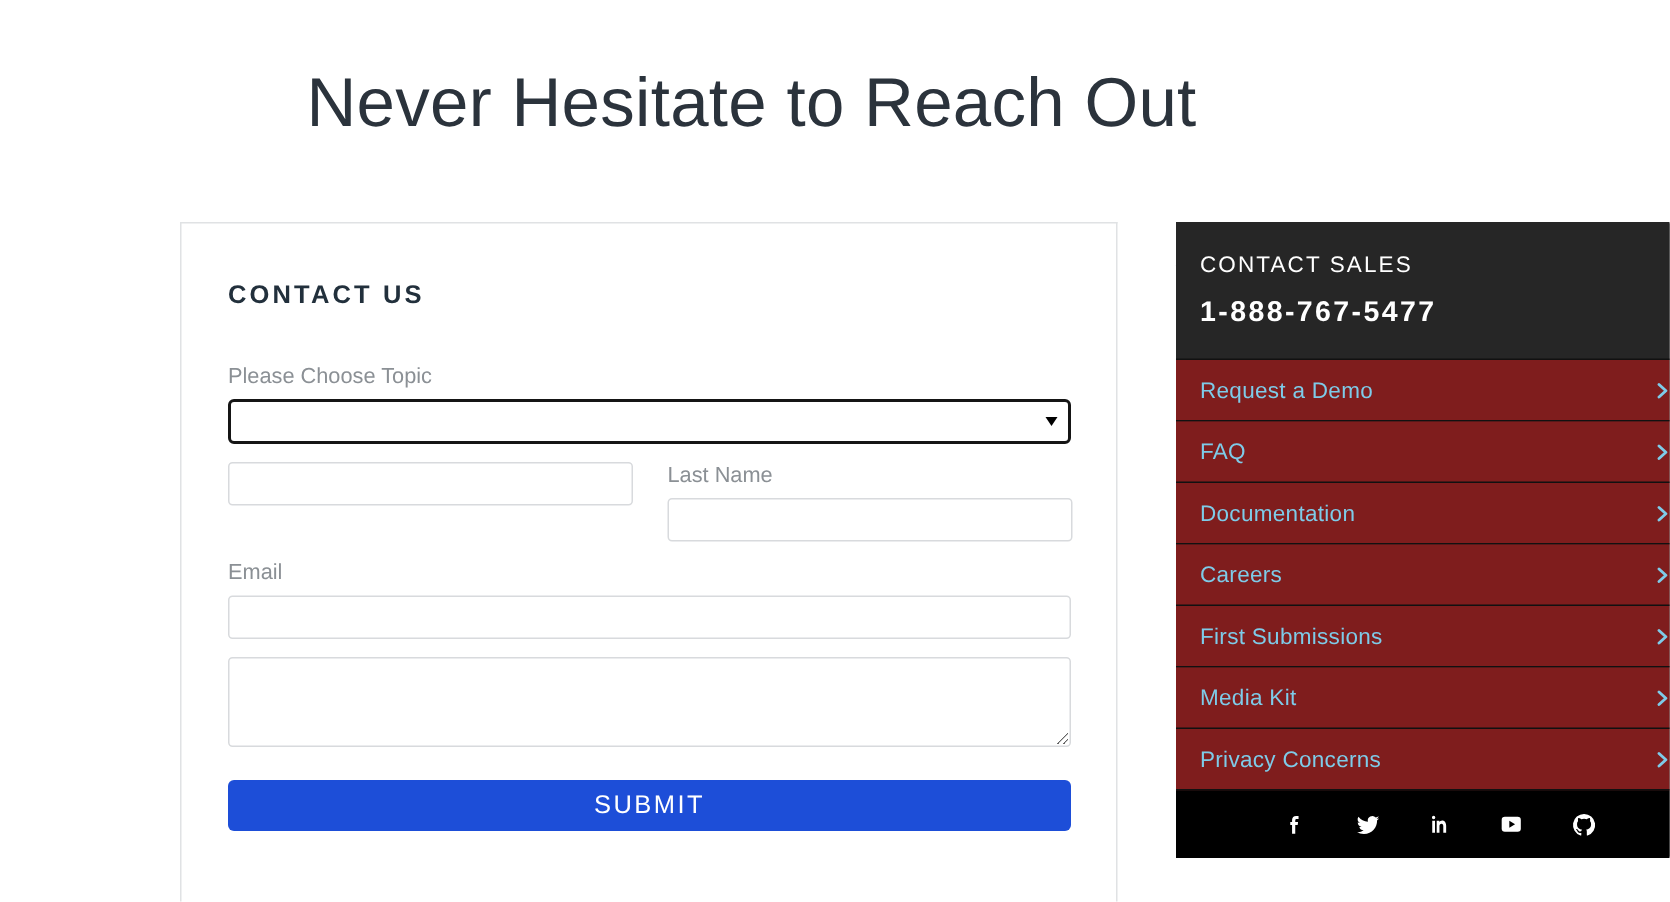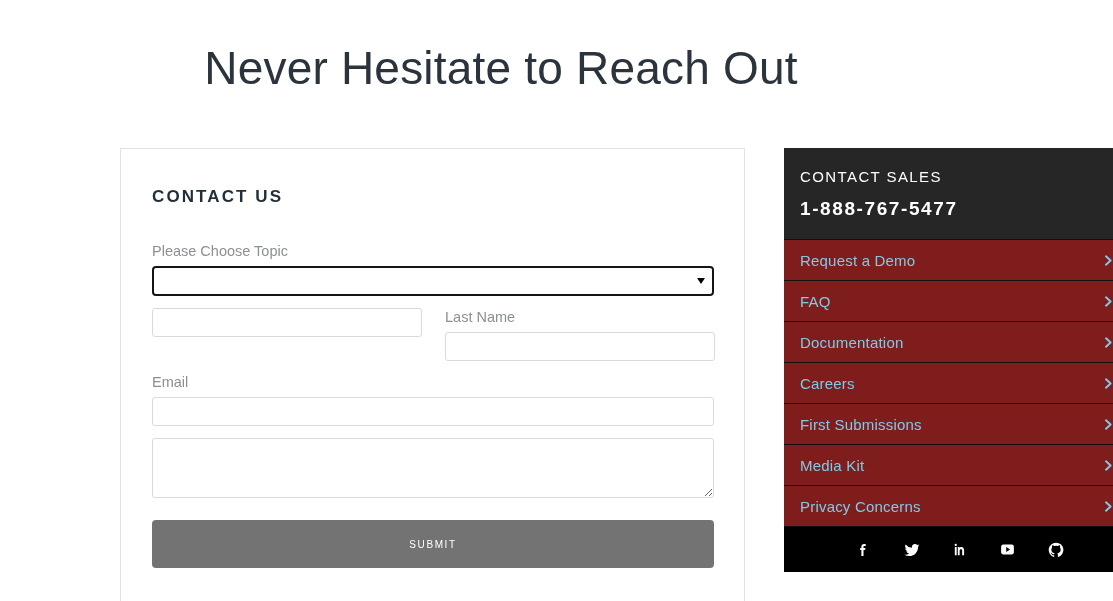--- a/index.html
+++ b/index.html
@@ -138,27 +138,27 @@
     color: #333;
     padding: 6px 8px;
     outline: none;
     resize: vertical;
     display: block;
   }
   .submit-button {
     display: block;
     box-sizing: border-box;
     width: 100%;
-    height: 48px;
+    height: 34px;
     margin-top: 22px;
-    background: #737373;
+    background: #1d4ed8;
     border: none;
     border-radius: 4px;
     color: #ffffff;
-    font-size: 10px;
+    font-size: 17px;
     font-family: "Liberation Sans", sans-serif;
     letter-spacing: 1.6px;
     cursor: pointer;
   }
 
   
   .sidebar {
     position: absolute;
     left: 784px;
     top: 0;

